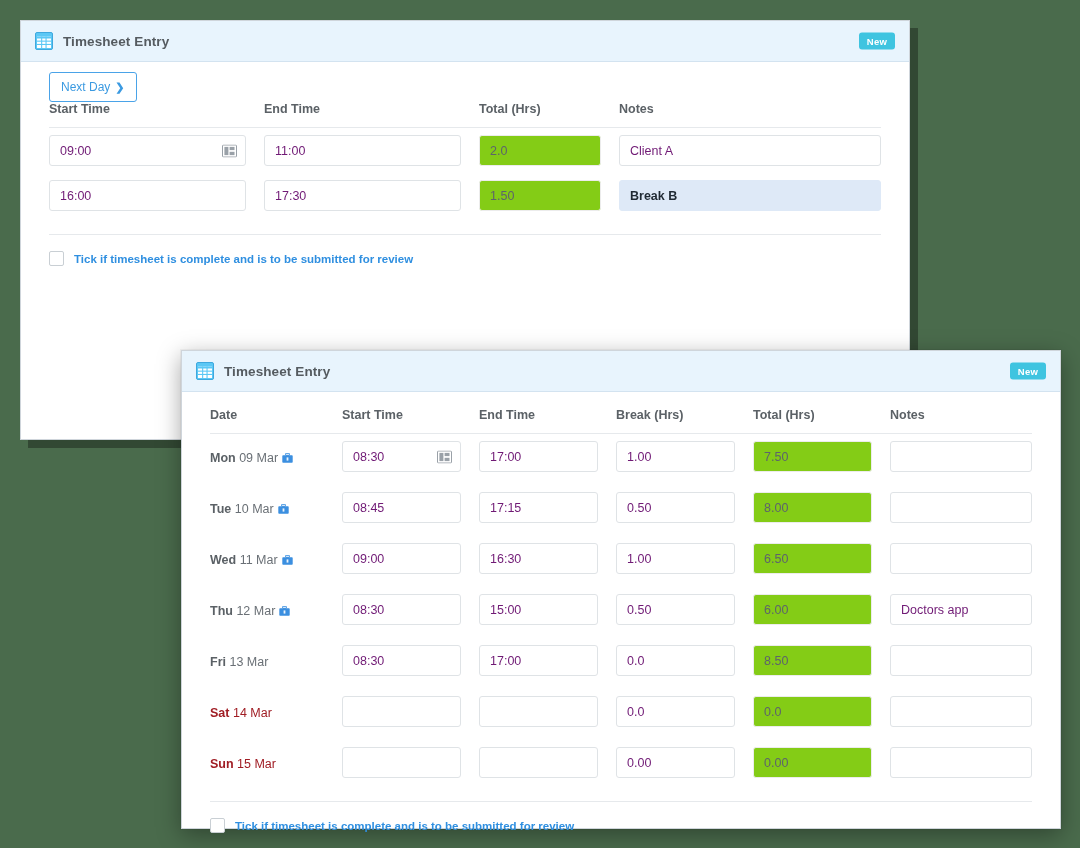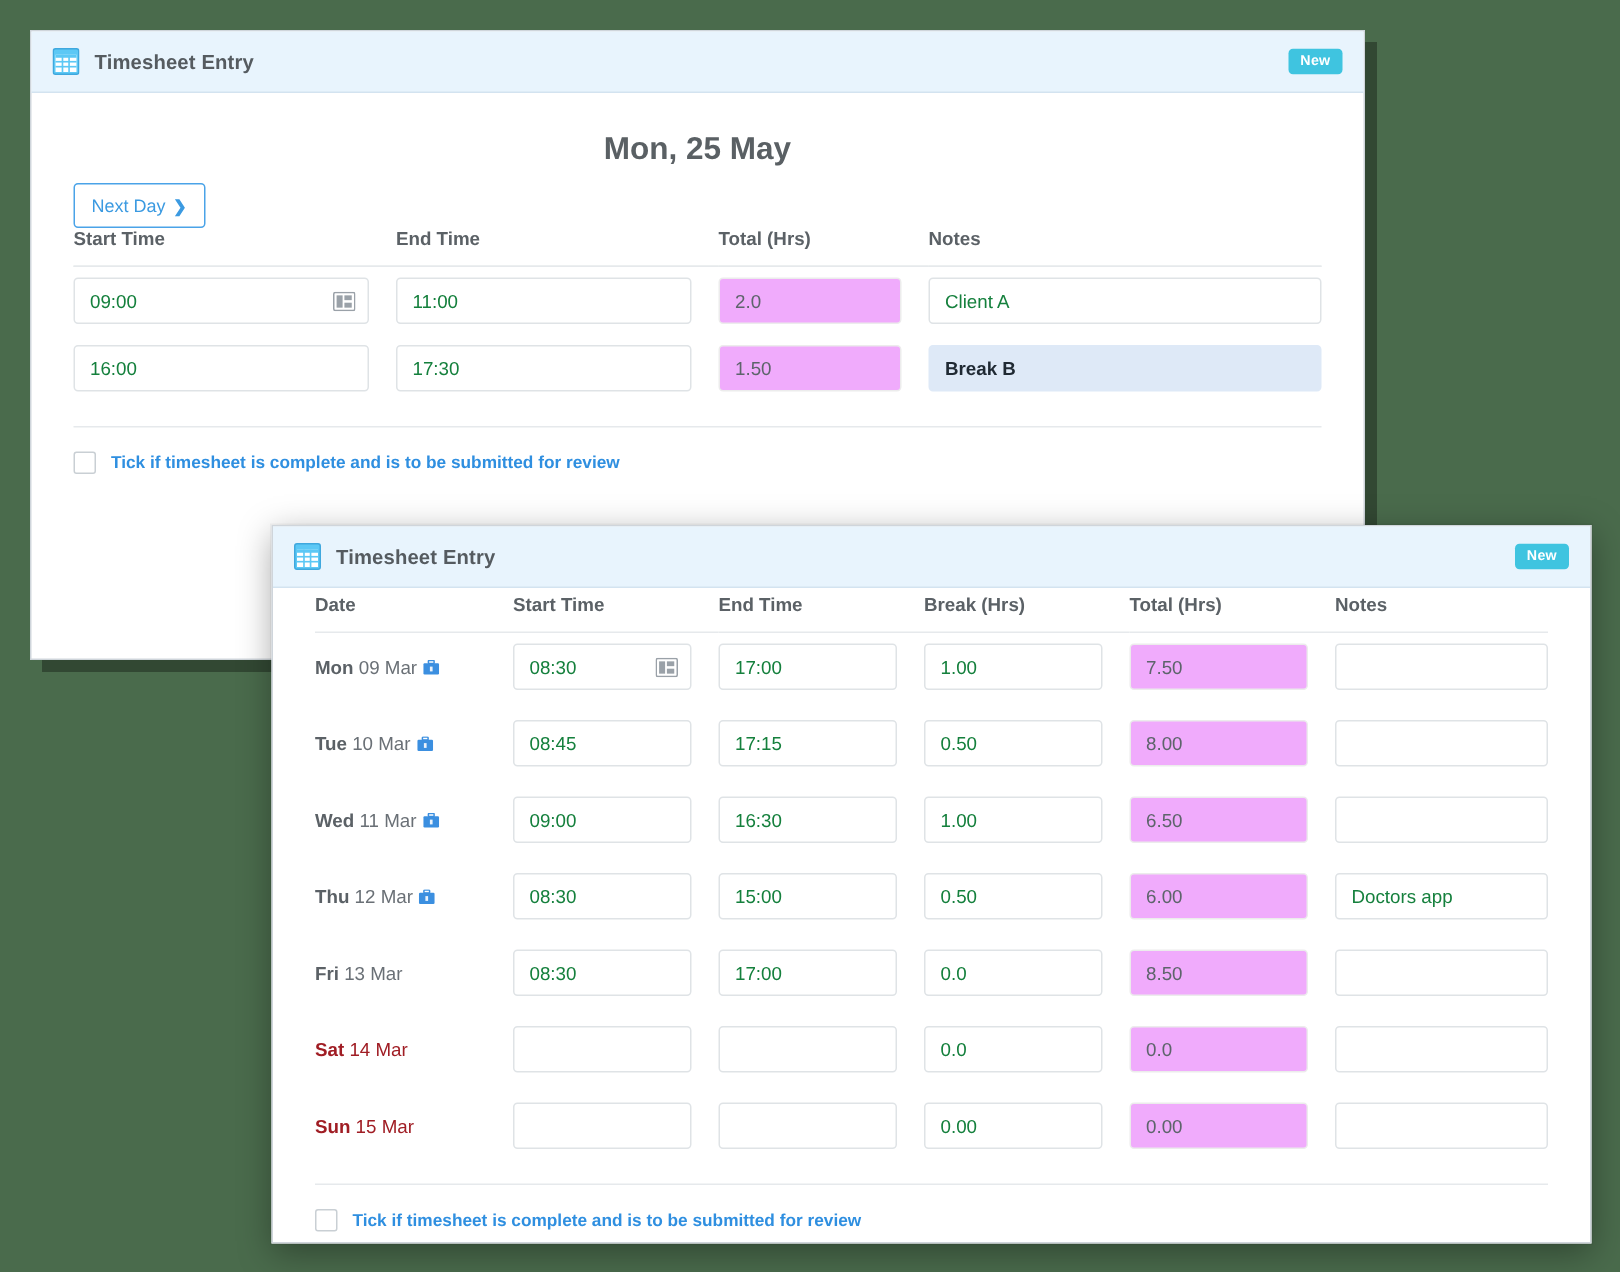--- a/index.html
+++ b/index.html
@@ -67,26 +67,26 @@
     text-align:left;font-size:12.5px;font-weight:bold;color:#5b6166;
     padding:0 0 11px 0;border-bottom:1px solid #e6e9ec;
   }
   table.tsheet td{padding:7px 0;vertical-align:middle;}
   table.tsheet td.pad-cell{padding-right:18px;}
   table.tsheet tr.spacer td{height:6px;padding:0;border:0;}
 
   .fld{
     box-sizing:border-box;width:100%;height:31px;
     border:1px solid #dfe3e6;border-radius:3px;background:#fff;
-    font-size:12.5px;color:#15803d;
+    font-size:12.5px;color:#701a75;
     padding:0 10px;font-family:"Liberation Sans",sans-serif;
     display:flex;align-items:center;
     position:relative;
   }
-  .fld.readonly{background:#f0abfc;border-color:#ececec;color:#5d646b;}
+  .fld.readonly{background:#84cc16;border-color:#ececec;color:#5d646b;}
   .fld.selected{background:#dee9f7;border-color:#dee9f7;color:#1f2933;font-weight:600;}
   .fld .picker{
     position:absolute;right:8px;top:50%;transform:translateY(-50%);
     width:15px;height:13px;
   }
   .datecell{font-size:12.5px;color:#6a7076;white-space:nowrap;}
   .datecell .dw{font-weight:bold;color:#5b6166;}
   .datecell.weekend .dw{color:#a01d24;font-weight:bold;}
   .datecell.weekend{color:#a01d24;}
   .case{display:inline-block;width:11px;height:10px;margin-left:4px;vertical-align:-1px;}
@@ -120,21 +120,20 @@
           <rect x="6.1" y="4.5" width="1.1" height="11.5"></rect>
           <rect x="10.5" y="4.5" width="1.1" height="11.5"></rect>
         </g>
       </svg>
     </span>
     <span class="ttl">Timesheet Entry</span>
     <span class="badge-new">New</span>
   </div>
 
   <div class="body-area">
-    <div class="day-title">Mon, 25 May</div>
 
     <div class="nextday-wrap">
       <div class="btn-nextday">
         <span>Next Day</span>
         <span class="chev">❯</span>
       </div>
     </div>
 
     <table class="tsheet" id="back-table">
       <thead>
@@ -220,21 +219,21 @@
           <rect x="2" y="11.9" width="14" height="1.1"></rect>
           <rect x="6.1" y="4.5" width="1.1" height="11.5"></rect>
           <rect x="10.5" y="4.5" width="1.1" height="11.5"></rect>
         </g>
       </svg>
     </span>
     <span class="ttl">Timesheet Entry</span>
     <span class="badge-new">New</span>
   </div>
 
-  <div class="body-area" style="padding-top:4px;">
+  <div class="body-area" style="padding-top:16px;">
     <table class="tsheet" id="front-table">
       <thead>
         <tr>
           <th style="width:132px" class="pad-cell">Date</th>
           <th style="width:137px" class="pad-cell">Start Time</th>
           <th style="width:137px" class="pad-cell">End Time</th>
           <th style="width:137px" class="pad-cell">Break (Hrs)</th>
           <th style="width:137px" class="pad-cell">Total (Hrs)</th>
           <th>Notes</th>
         </tr>

